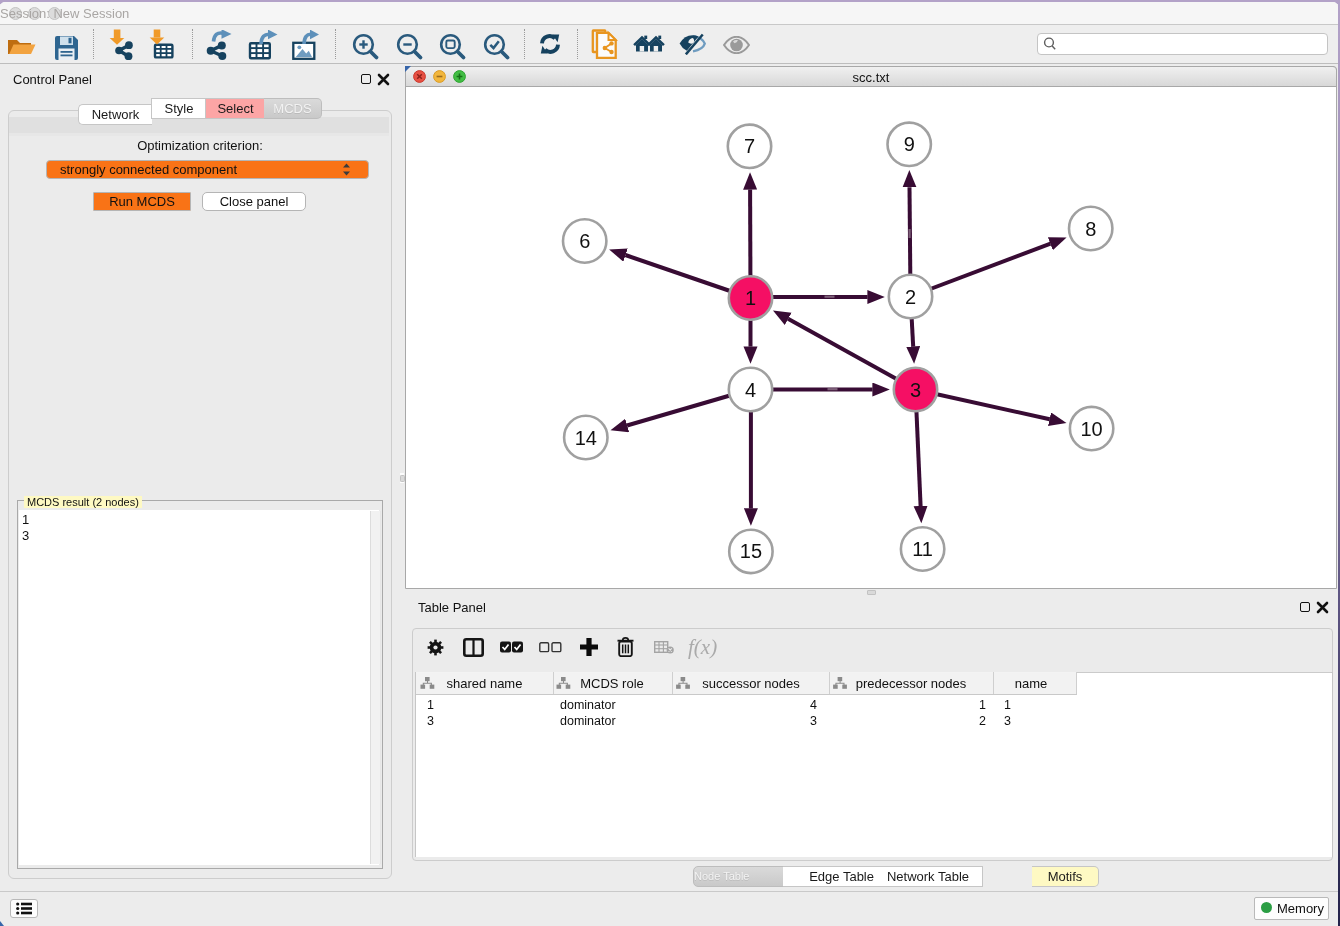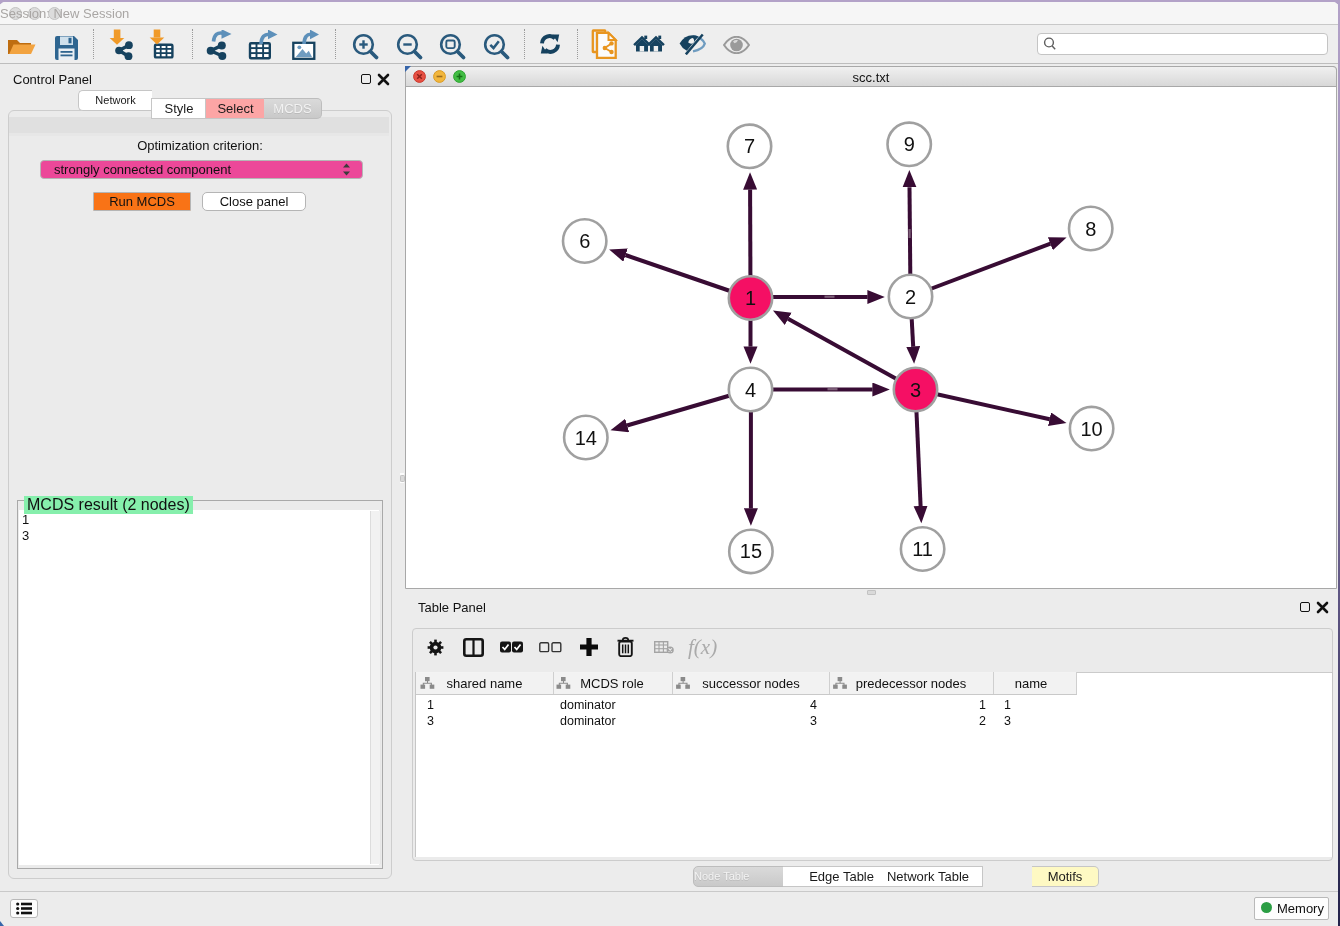--- a/index.html
+++ b/index.html
@@ -177,37 +177,37 @@
 <div class="abs" style="left:13px;top:72px;font-size:13px;color:#111">Control Panel</div>
 <div class="abs" style="left:361px;top:74px;width:8px;height:8px;border:1.6px solid #111;border-radius:2px"></div>
 <svg class="abs" style="left:377px;top:73px" width="13" height="13" viewBox="0 0 13 13">
     <path d="M2 2 L11 11 M11 2 L2 11" stroke="#111" stroke-width="2.6" stroke-linecap="round"></path>
   </svg>
 
 <div class="abs" style="left:8px;top:110px;width:382px;height:767px;background:#ebebeb;border:1px solid #cdcdcd;border-radius:6px"></div>
 <div class="abs" style="left:9px;top:117px;width:380px;height:18px;background:#e0e0e0"></div>
 <div class="abs" style="left:9px;top:133px;width:380px;height:3px;background:#e7e7e7"></div>
 
-<div class="abs" style="left:78px;top:90px;width:73px;height:19px;background:#fff;border:1px solid #c6c6c6;border-right:none;border-radius:5px 0 0 5px;font-size:11px;font-weight:500;color:#1a1a1a;text-align:center;line-height:19px">Network</div>
+<div class="abs" style="left:78px;top:104px;width:73px;height:19px;background:#fff;border:1px solid #c6c6c6;border-right:none;border-radius:5px 0 0 5px;font-size:13px;font-weight:500;color:#1a1a1a;text-align:center;line-height:19px">Network</div>
 <div class="abs" style="left:151px;top:98px;width:54px;height:19px;background:#fff;border:1px solid #c6c6c6;border-right:none;font-size:13px;font-weight:500;color:#1a1a1a;text-align:center;line-height:19px">Style</div>
 <div class="abs" style="left:205px;top:98px;width:59px;height:19px;background:#fca5a5;border:1px solid #c6c6c6;font-size:13px;font-weight:500;color:#1a1a1a;text-align:center;line-height:19px">Select</div>
 <div class="abs" style="left:264px;top:98px;width:57px;height:19px;background:linear-gradient(#dadada,#c9c9c9);border:1px solid #bdbdbd;border-left:none;border-radius:0 5px 5px 0;font-size:13px;font-weight:500;color:#f2f2f2;text-align:center;line-height:19px;text-shadow:0 1px 0 #bbb">MCDS</div>
 
 <div class="abs" style="left:0px;top:138px;width:400px;text-align:center;font-size:13px;color:#111">Optimization criterion:</div>
-<div class="abs" style="left:40px;top:160px;width:308px;height:17px;background:#ec4899;border:1px solid #b5b5b5;border-radius:4px;font-size:13px;color:#111;line-height:17px;padding-left:13px">strongly connected component</div>
+<div class="abs" style="left:46px;top:160px;width:308px;height:17px;background:#f97316;border:1px solid #b5b5b5;border-radius:4px;font-size:13px;color:#111;line-height:17px;padding-left:13px">strongly connected component</div>
 <svg class="abs" style="left:342px;top:162.5px" width="9" height="13" viewBox="0 0 9 13">
     <path d="M4.5 0.5 L8 4.6 L1 4.6 Z" fill="#3c3c3c"></path>
     <path d="M4.5 12.5 L8 8.4 L1 8.4 Z" fill="#3c3c3c"></path>
   </svg>
 <div class="abs" style="left:93px;top:192px;width:96px;height:17px;background:#f97316;border:1px solid #b5b5b5;border-radius:1px;font-size:13px;color:#111;text-align:center;line-height:17px">Run MCDS</div>
 <div class="abs" style="left:202px;top:192px;width:102px;height:17px;background:#fff;border:1px solid #b5b5b5;border-radius:5px;font-size:13px;color:#111;text-align:center;line-height:17px">Close panel</div>
 
 <div class="abs" style="left:17px;top:500px;width:364px;height:367px;border:1px solid #a9a9a9"></div>
 <div class="abs" style="left:19px;top:510px;width:360px;height:355px;background:#fff"></div>
-<div class="abs" style="left:24px;top:496px;background:#86efac;padding:0 3px;font-size:16px;color:#111">MCDS result (2 nodes)</div>
+<div class="abs" style="left:24px;top:496px;background:#fef9c3;padding:0 3px;font-size:11px;color:#111">MCDS result (2 nodes)</div>
 <div class="abs" style="left:370px;top:511px;width:9px;height:353px;background:#f1f1f1;border-left:1px solid #dcdcdc;border-right:1px solid #e6e6e6"></div>
 <div class="abs" style="left:22px;top:512px;font-size:13px;color:#111;line-height:16px">1<br>3</div>
 
 <div class="abs" style="left:399.5px;top:473px;width:4px;height:1.5px;background:#fdfdfd"></div>
 <div class="abs" style="left:399.5px;top:474.8px;width:3.5px;height:5.5px;background:#d9d9d9;border:0.8px solid #c2c2c2;border-radius:1.5px"></div>
 <div class="abs" style="left:399.5px;top:481.5px;width:4px;height:1.5px;background:#fdfdfd"></div>
 
 <div class="abs" style="left:405px;top:66px;width:932px;height:523px;background:#fff;border:1px solid #a8a8a8;border-radius:4px 4px 0 0;box-sizing:border-box"></div>
 <div class="abs" style="left:405px;top:66px;width:932px;height:21px;background:linear-gradient(#f0f0f0,#d8d8d8);border:1px solid #a8a8a8;border-radius:4px 4px 0 0;box-sizing:border-box"></div>
 <svg class="abs" style="left:405px;top:66px" width="6" height="6" viewBox="0 0 6 6">

